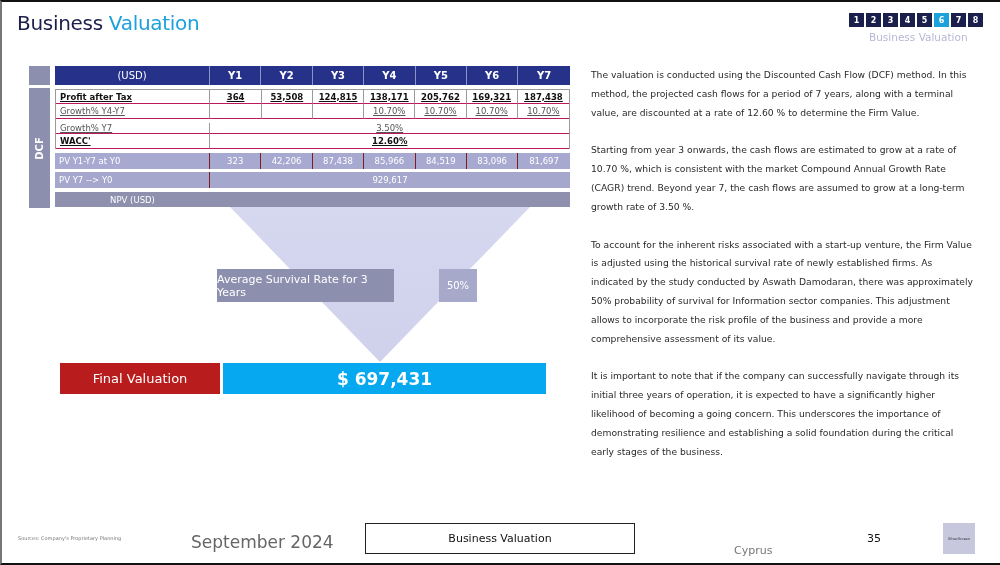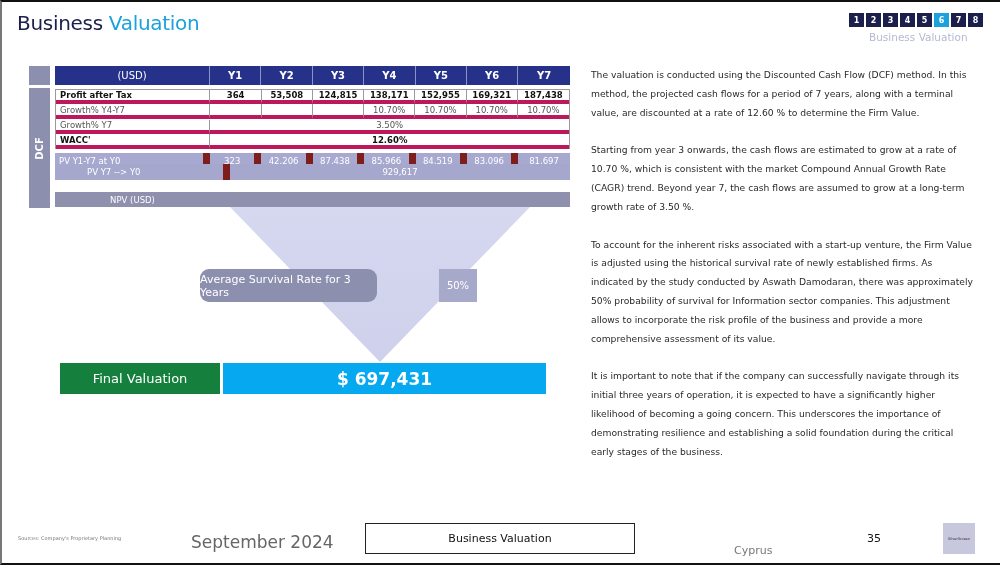--- a/index.html
+++ b/index.html
@@ -29,43 +29,43 @@
   .row .lbl { width: 155px; justify-content: flex-start; padding-left: 4px; }
   .row .y { width: 51.4px; }
   .row .span { width: 360px; }
 
   .hdr { top: 66px; height: 19px; background: #26328a; }
   .hdr .c { color: #fff; font-size: 10px; font-weight: bold; border-right: 1px solid #8c93c9; }
   .hdr .c:last-child { border-right: none; }
   .hdr .lbl { justify-content: center; padding-left: 0; font-weight: normal; }
 
   .wrow { height: 15px; background: #fff; border-left: 1px solid #9a9a9a; border-right: 1px solid #9a9a9a; }
-  .wrow .c { border-right: 1px solid #9a9a9a; border-bottom: 4px solid #be185d; color: #333; }
+  .wrow .c { border-right: 1px solid #9a9a9a; border-bottom: 1px solid #be185d; color: #333; text-decoration: underline; }
   .wrow .c:last-child { border-right: none; }
   .wrow.first { border-top: 1px solid #9a9a9a; }
   .wrow.bold .c { font-weight: bold; color: #111; }
   .wrow .c.n { color: #555; font-weight: normal; }
 
   .pvrow { height: 16px; background: #a7a9d0; }
-  .pvrow .c { color: #fff; border-right: 7px solid #7f1d1d; }
+  .pvrow .c { color: #fff; border-right: 1px solid #7f1d1d; }
   .pvrow .c:last-child { border-right: none; }
   .pv7 { background: #a5a7cc; }
   .npvrow { height: 15px; background: #8e90ad; }
   .npvrow .c { color: #fff; border-right: 6px solid #0c4a6e; }
   .npvrow .c:last-child { border-right: none; }
   .npvrow .lbl { justify-content: center; padding-left: 0; }
 
   
   .funnel { position: absolute; left: 230px; top: 207px; width: 300px; height: 155px; }
-  .survival-label { position: absolute; left: 200px; top: 269px; width: 177px; height: 33px; background: #8c8fae;
-                    color: #fff; font-size: 11px; display: flex; align-items: center; justify-content: center; border-radius: 9px; }
+  .survival-label { position: absolute; left: 217px; top: 269px; width: 177px; height: 33px; background: #8c8fae;
+                    color: #fff; font-size: 11px; display: flex; align-items: center; justify-content: center; }
   .survival-value { position: absolute; left: 439px; top: 269px; width: 38px; height: 33px; background: #a7a9cb;
                     color: #fff; font-size: 10px; display: flex; align-items: center; justify-content: center; }
 
-  .final-label { position: absolute; left: 60px; top: 363px; width: 160px; height: 31px; background: #15803d;
+  .final-label { position: absolute; left: 60px; top: 363px; width: 160px; height: 31px; background: #b91c1c;
                  color: #fff; font-size: 13px; display: flex; align-items: center; justify-content: center; }
   .final-value { position: absolute; left: 223px; top: 363px; width: 323px; height: 31px; background: #06a8ef;
                  color: #fff; font-size: 17px; font-weight: bold; display: flex; align-items: center; justify-content: center; }
 
   
   .body-text { position: absolute; left: 591px; top: 66px; width: 385px; font-size: 9.2px; line-height: 18.8px; color: #2a2a2a; }
   .body-text p { margin-bottom: 19px; }
 
   
   .f-sources { position: absolute; left: 18px; top: 535px; font-size: 5px; color: #777; }
@@ -114,21 +114,21 @@
   <div class="c y">Y6</div>
   <div class="c y">Y7</div>
 </div>
 
 <div class="row wrow first bold" style="top:89px;">
   <div class="c lbl">Profit after Tax</div>
   <div class="c y">364</div>
   <div class="c y">53,508</div>
   <div class="c y">124,815</div>
   <div class="c y">138,171</div>
-  <div class="c y">152,955</div>
+  <div class="c y">205,762</div>
   <div class="c y">169,321</div>
   <div class="c y">187,438</div>
 </div>
 
 <div class="row wrow" style="top:104px;">
   <div class="c lbl n">Growth% Y4-Y7</div>
   <div class="c y n"></div>
   <div class="c y n"></div>
   <div class="c y n"></div>
   <div class="c y n">10.70%</div>
@@ -151,21 +151,21 @@
   <div class="c lbl">PV Y1-Y7 at Y0</div>
   <div class="c y">323</div>
   <div class="c y">42,206</div>
   <div class="c y">87,438</div>
   <div class="c y">85,966</div>
   <div class="c y">84,519</div>
   <div class="c y">83,096</div>
   <div class="c y">81,697</div>
 </div>
 
-<div class="row pvrow pv7" style="top:164px;padding-left:28px;">
+<div class="row pvrow pv7" style="top:172px;">
   <div class="c lbl">PV Y7 --&gt; Y0</div>
   <div class="c span">929,617</div>
 </div>
 
 <div class="row npvrow" style="top:192px;">
   <div class="c lbl">NPV (USD)</div>
 </div>
 
 <svg class="funnel" viewBox="0 0 300 155" preserveAspectRatio="none">
   <defs>

